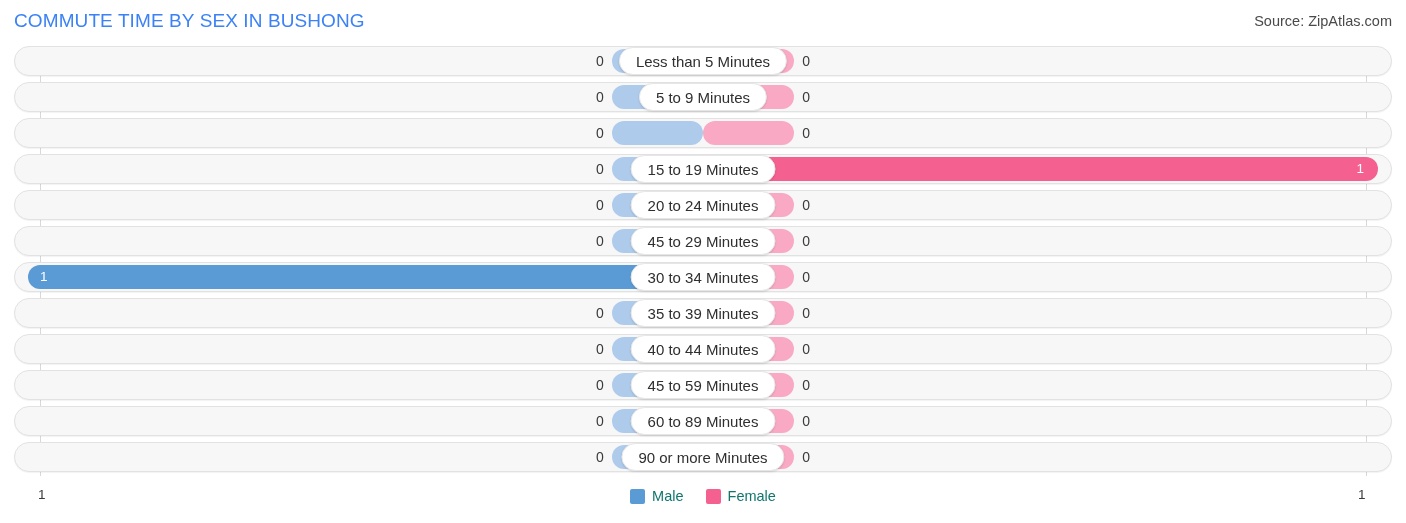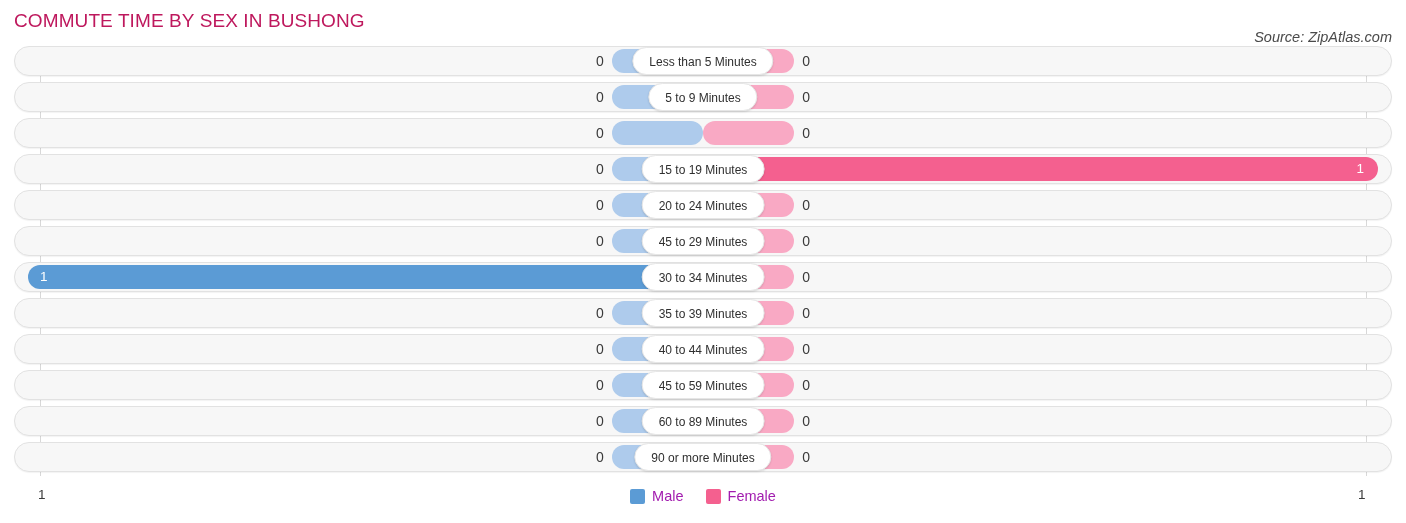--- a/index.html
+++ b/index.html
@@ -22,33 +22,31 @@
     left: 0; top: 0;
     width: 1406px;
     height: 46px;
   }
   .chart-title {
     position: absolute;
     left: 14px;
     top: 10px;
     font-size: 19px;
     letter-spacing: 0.1px;
-    color: #be185d;
+    color: #3b82f6;
     font-weight: 400;
     white-space: nowrap;
   }
   .source-note {
     position: absolute;
     right: 14px;
     top: 13px;
     font-size: 14.5px;
-    font-style: italic;
     color: #4a4a4a;
     white-space: nowrap;
-    margin-top: 16px;
   }
 
   
   .plot {
     position: absolute;
     left: 0;
     top: 46px;
     width: 1406px;
     height: 438px;
   }
@@ -157,21 +155,21 @@
     left: 50%;
     top: 1px;
     transform: translateX(-50%);
     height: 28px;
     line-height: 28px;
     padding: 0 16px;
     border-radius: 14px;
     background: #ffffff;
     border: 1px solid #e6e6e6;
     box-shadow: 0 1px 2px rgba(0,0,0,0.12);
-    font-size: 12px;
+    font-size: 15px;
     color: #2f2f2f;
     white-space: nowrap;
     box-sizing: border-box;
     z-index: 3;
   }
 
   
   .footer {
     position: absolute;
     left: 0;
@@ -205,21 +203,21 @@
   .swatch {
     width: 15px;
     height: 15px;
     border-radius: 2px;
     display: inline-block;
   }
   .swatch.male   { background: #5b9bd5; }
   .swatch.female { background: #f4608f; }
   .legend-label {
     font-size: 14.5px;
-    color: #a21caf;
+    color: #0f766e;
   }
 </style>
 </head>
 <body>
 
 <div class="header">
   <div class="chart-title">COMMUTE TIME BY SEX IN BUSHONG</div>
   <div class="source-note">Source: ZipAtlas.com</div>
 </div>
 

